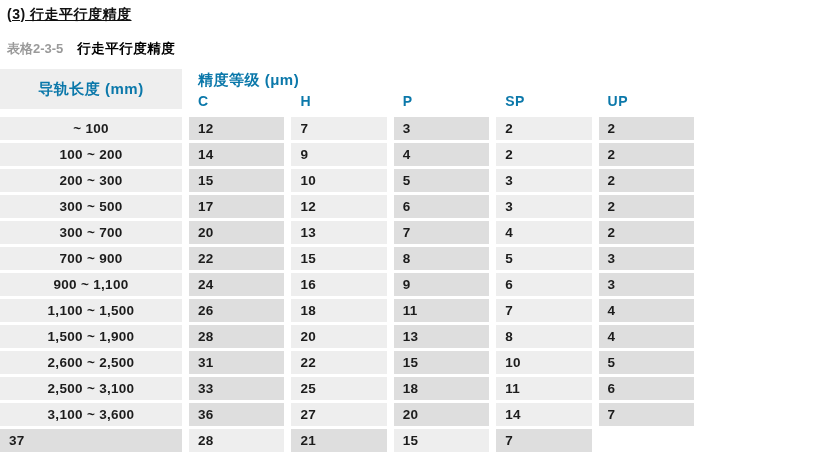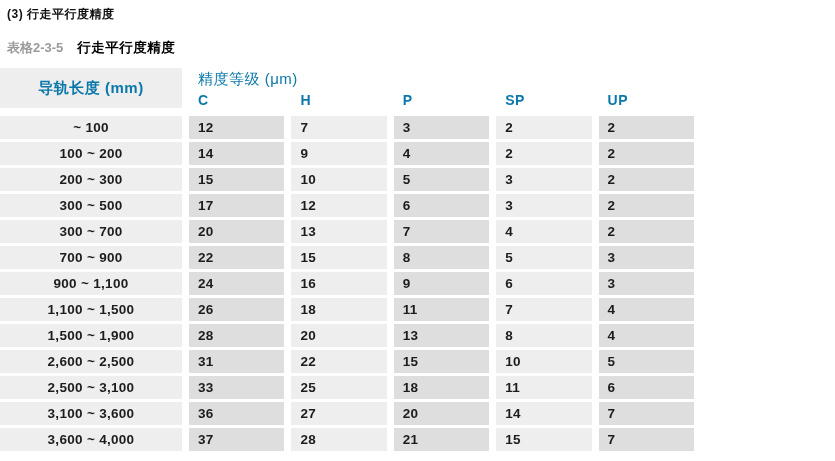--- a/index.html
+++ b/index.html
@@ -10,22 +10,23 @@
   }
   *{box-sizing:border-box;}
   html,body{margin:0;padding:0;}
   body{
     width:835px;height:461px;overflow:hidden;background:#ffffff;
     font-family:"Liberation Sans","DejaVu Sans",sans-serif;
     color:#1c1c1c;
   }
   .doc-title{
     padding:6px 0 0 7px;
-    font-size:12px;font-weight:bold;color:#111111;
+    font-size:14px;font-weight:bold;color:#111111;
     letter-spacing:0.5px;
+    text-decoration:underline;
   }
   .table-caption{
     margin:16px 0 0 7px;
     font-size:13px;
     display:flex;align-items:baseline;gap:14px;
   }
   .table-caption .label{color:var(--label-gray);font-weight:bold;}
   .table-caption .cap{color:#000000;font-weight:bold;font-size:13.5px;letter-spacing:0.5px;}
 
   .acc-table{margin-top:11px;width:694px;}
@@ -40,21 +41,21 @@
     grid-row:1/3;grid-column:1;
     background:var(--cell-light);
     display:flex;align-items:center;justify-content:center;
     color:var(--accent-blue);font-weight:bold;font-size:15px;
     letter-spacing:0.5px;
   }
   .th-group{
     grid-row:1;grid-column:2/7;
     display:flex;align-items:flex-end;
     padding-left:9px;
-    color:var(--accent-blue);font-weight:normal;font-size:15px;
+    color:var(--accent-blue);font-weight:bold;font-size:15px;
     letter-spacing:0.5px;
   }
   .th-col{
     grid-row:2;
     display:flex;align-items:flex-end;
     padding-left:9px;
     color:var(--accent-blue);font-weight:600;font-size:14px;
     letter-spacing:0.5px;
   }
   .th-col.c1{grid-column:2;}
@@ -169,20 +170,19 @@
       <div class="cell col-val shade-light">25</div>
       <div class="cell col-val shade-dark">18</div>
       <div class="cell col-val shade-light">11</div>
       <div class="cell col-val shade-dark">6</div>
       <div class="cell col-range">3,100 ~ 3,600</div>
       <div class="cell col-val shade-dark">36</div>
       <div class="cell col-val shade-light">27</div>
       <div class="cell col-val shade-dark">20</div>
       <div class="cell col-val shade-light">14</div>
       <div class="cell col-val shade-dark">7</div>
-      <div class="cell col-range">3,600 ~ 4,000</div>
       <div class="cell col-val shade-dark">37</div>
       <div class="cell col-val shade-light">28</div>
       <div class="cell col-val shade-dark">21</div>
       <div class="cell col-val shade-light">15</div>
       <div class="cell col-val shade-dark">7</div>
     </div>
 </div>
 
 </body></html>

